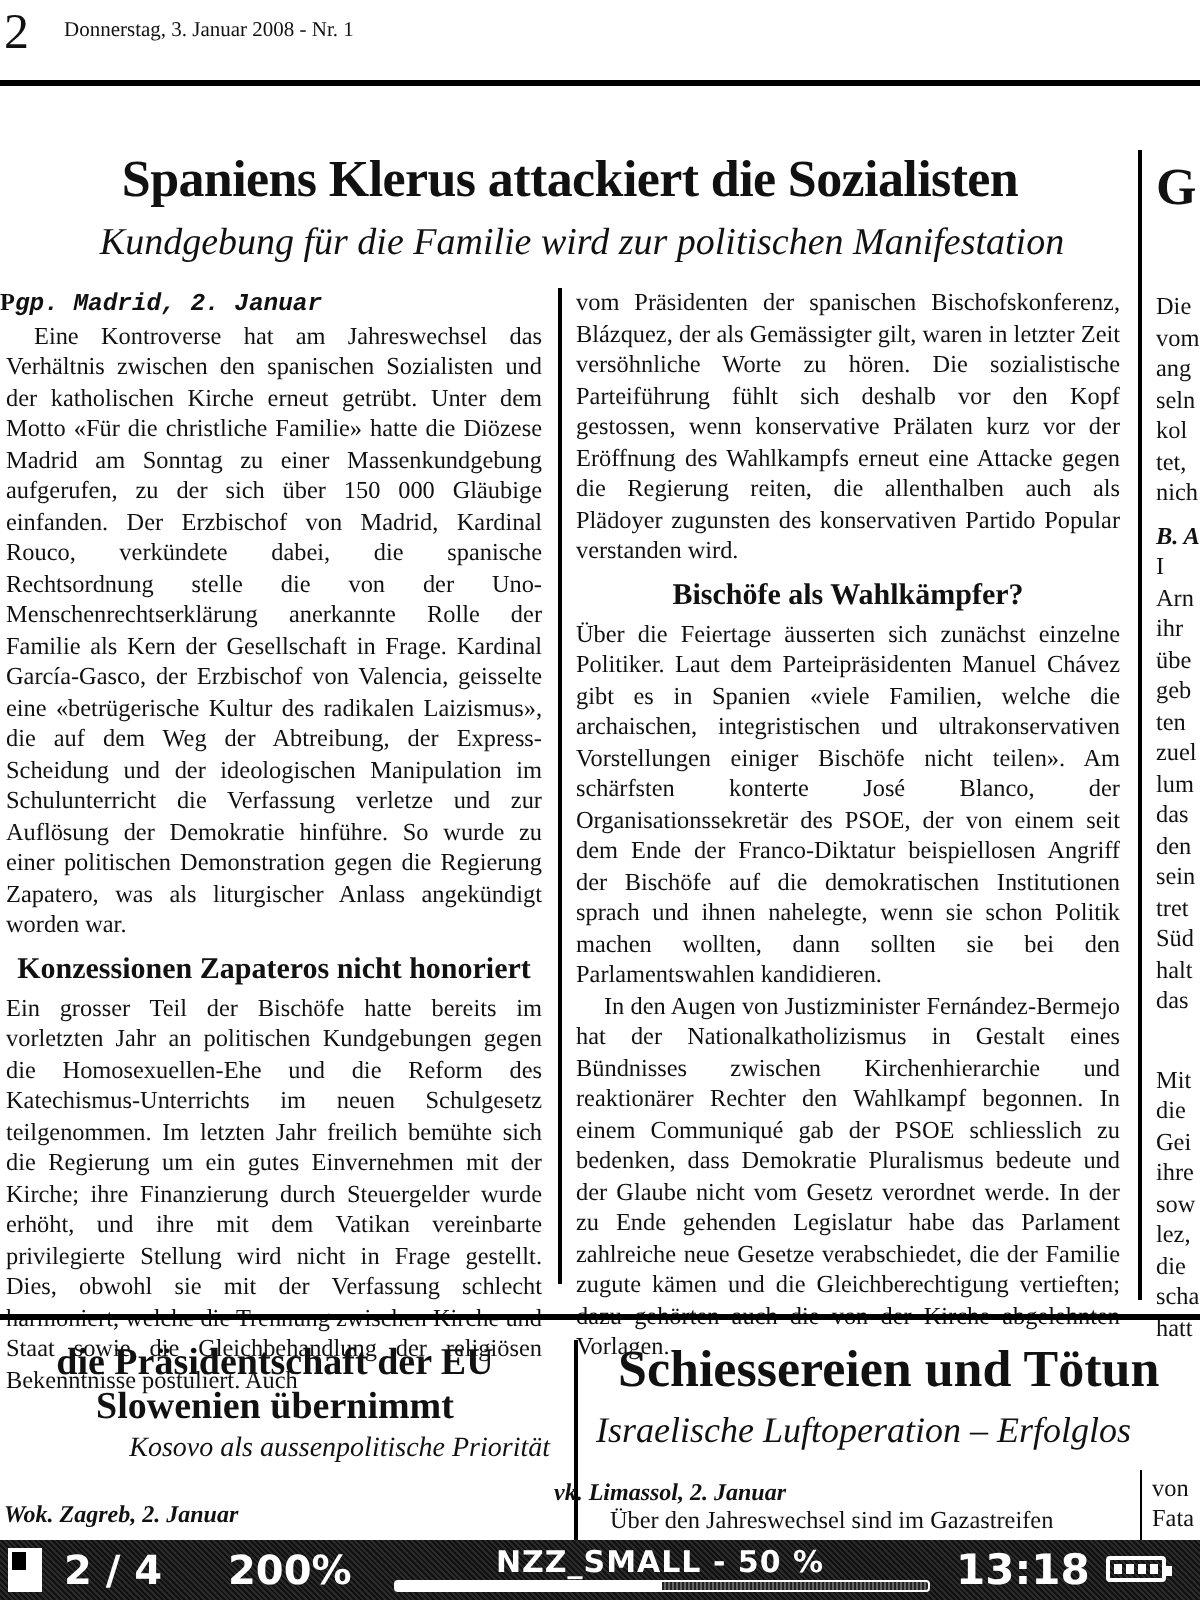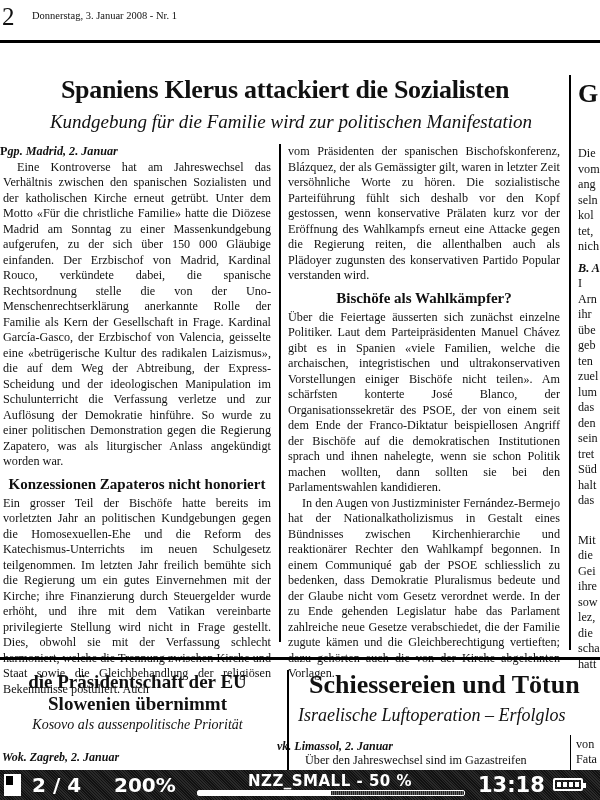--- a/index.html
+++ b/index.html
@@ -13,35 +13,35 @@
 
   .h1 { position:absolute; left:0; width:570px; top:74px; text-align:center; font-weight:bold; font-size:26px; line-height:32px; letter-spacing:-0.3px; white-space:nowrap; }
   .h1-sub { position:absolute; left:0; width:582px; top:110px; text-align:center; font-style:italic; font-size:19px; line-height:24px; white-space:nowrap; }
   .vrule-main { position:absolute; left:569px; top:75px; width:2px; height:575px; background:#000; }
 
   .col { position:absolute; font-size:12.2px; line-height:15.5px; text-align:justify; }
   .col1 { left:3px; top:144px; width:268px; }
   .col2 { left:288px; top:144px; width:272px; }
   .col p { margin:0; text-indent:0; }
   .col p.ind { text-indent:14px; }
-  .dateline { font-weight:bold; font-style:italic; }
+  .dateline { font-weight:bold; font-style:italic;font-family:Liberation Mono, monospace; }
   .dropmark { font-weight:bold; font-style:normal; margin-left:-3px; }
   .subhead { font-weight:bold; font-size:15px; line-height:20px; text-align:center; margin:4px 0 2px 0; }
   .more { font-weight:bold; text-align:right; }
   .vrule-cols { position:absolute; left:279px; top:144px; width:2px; height:498px; background:#000; }
 
   .col3 { position:absolute; left:578px; top:78px; width:60px; font-size:12.2px; line-height:15.5px; white-space:nowrap; }
   .col3 .g { font-size:26px; font-weight:bold; line-height:32px; margin-bottom:36px; }
   .col3 .dl { font-weight:bold; font-style:italic; margin-top:6px; }
   .col3 .gap { height:24px; }
 
   .rule-mid { position:absolute; left:0; top:657px; width:600px; height:3px; background:#000; }
 
   .b1-title { position:absolute; left:0; width:275px; top:671px; text-align:center; font-weight:bold; font-size:19px; line-height:22px; }
-  .b1-sub { position:absolute; left:0; width:275px; top:717px; text-align:center; font-style:italic; font-size:14px; }
+  .b1-sub { position:absolute; left:0; width:275px; top:717px; text-align:right; font-style:italic; font-size:14px; }
   .b1-dl { position:absolute; left:2px; top:750px; font-size:12px; font-weight:bold; font-style:italic; }
   .vrule-b { position:absolute; left:287px; top:670px; width:2px; height:100px; background:#000; }
   .b2-title { position:absolute; left:309px; top:670px; font-weight:bold; font-size:26px; white-space:nowrap; }
   .b2-sub { position:absolute; left:298px; top:705px; font-style:italic; font-size:18px; white-space:nowrap; }
   .b2-dl { position:absolute; left:277px; top:739px; font-size:12px; font-weight:bold; font-style:italic; }
   .b2-text { position:absolute; left:291px; top:753px; width:270px; font-size:12.2px; text-indent:14px; white-space:nowrap; }
   .vrule-b2 { position:absolute; left:570px; top:735px; width:1px; height:35px; background:#000; }
   .b3-text { position:absolute; left:576px; top:737px; font-size:12.2px; line-height:15px; white-space:nowrap; }
 
   .status { position:absolute; left:0; top:770px; width:600px; height:30px;

